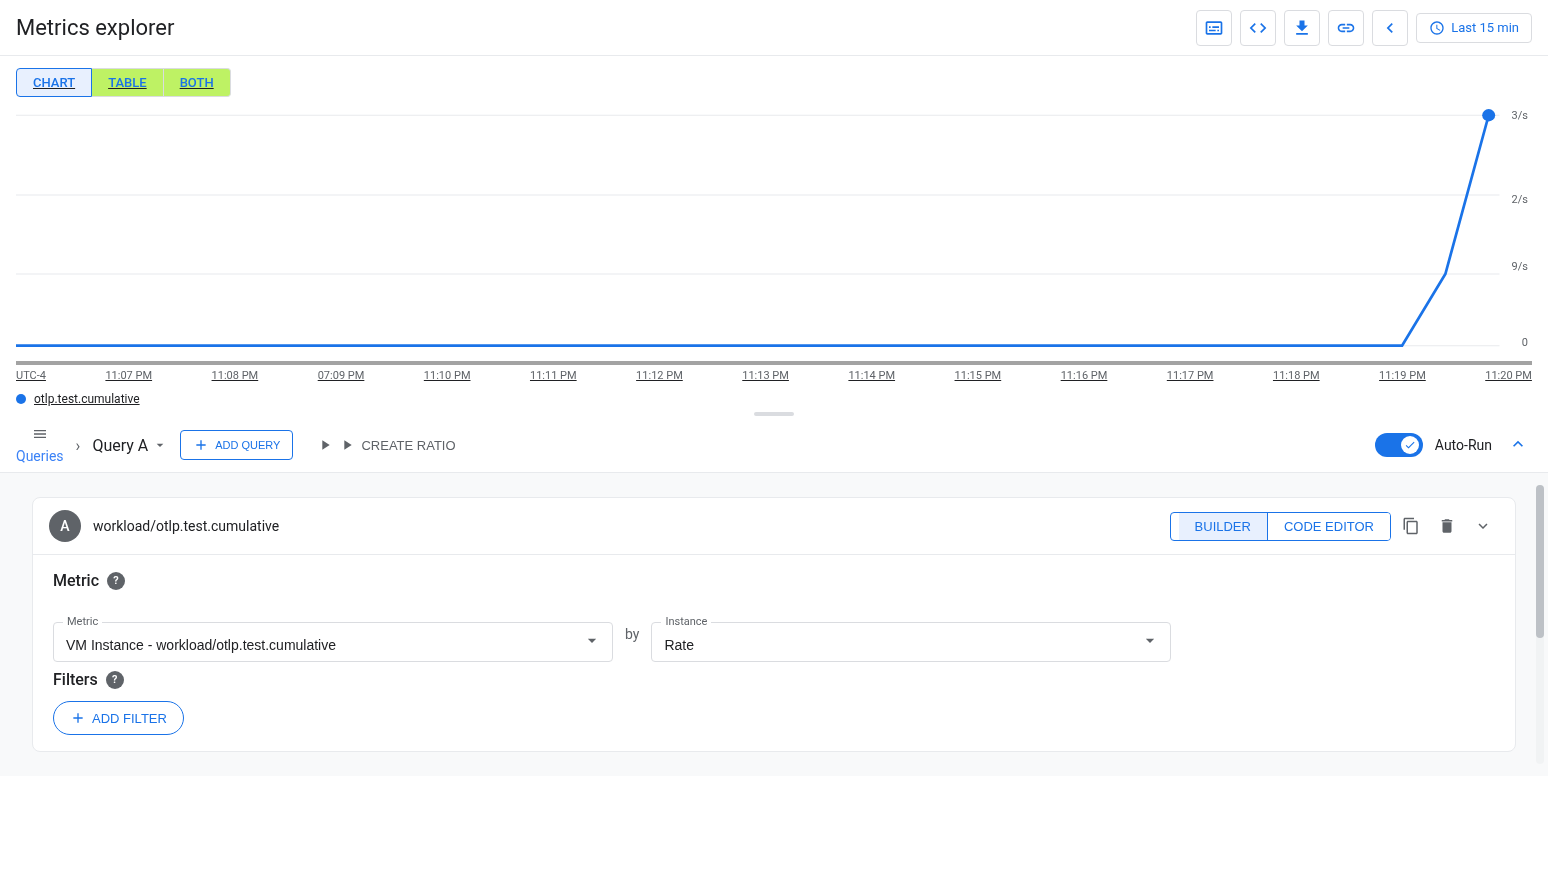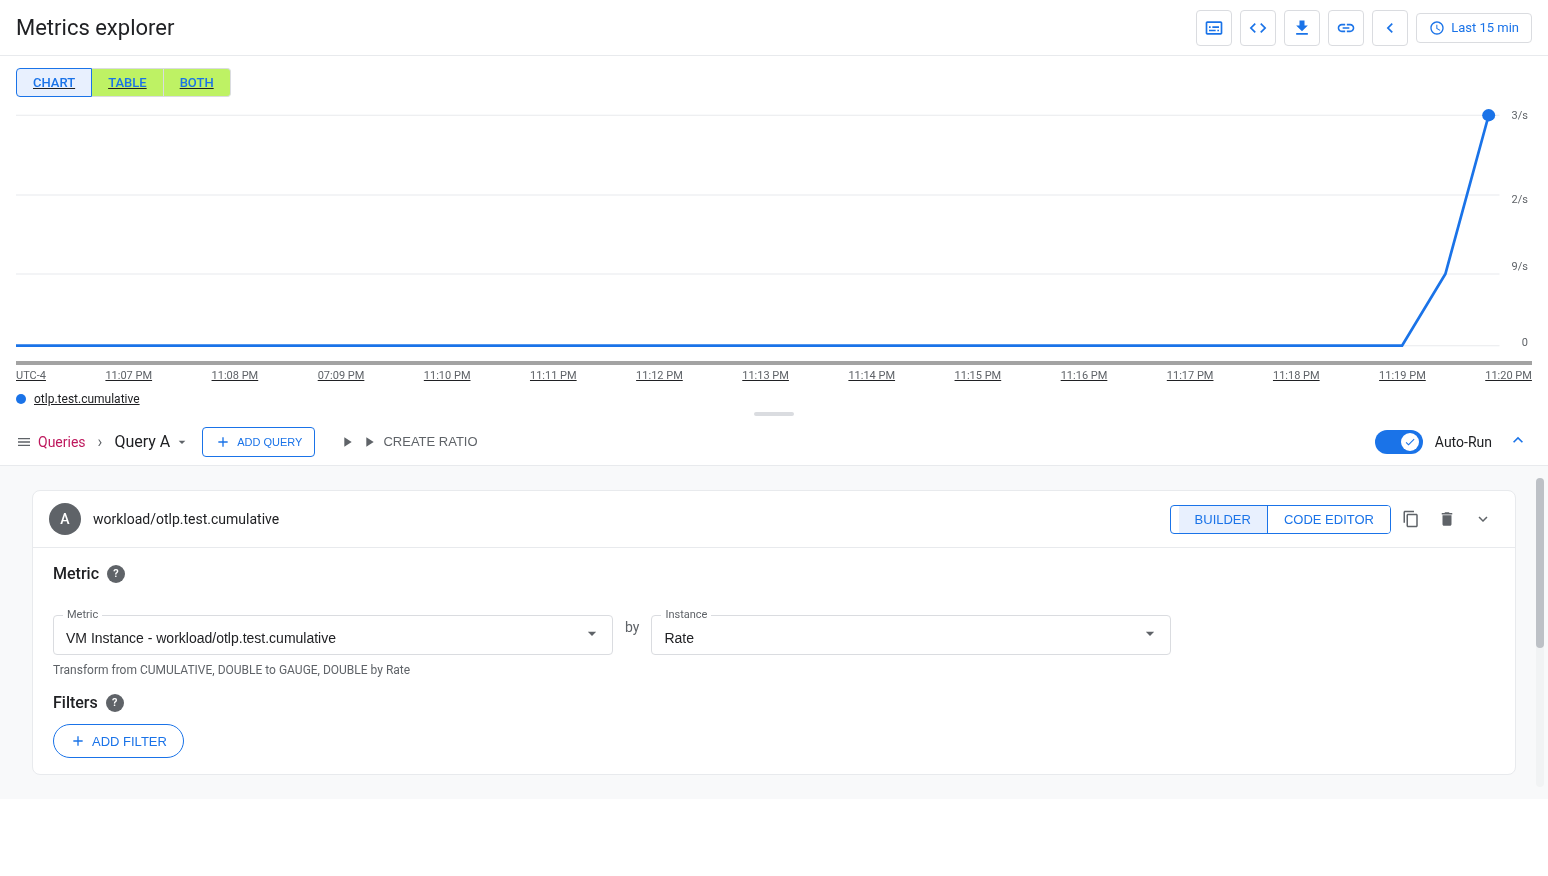--- a/index.html
+++ b/index.html
@@ -127,23 +127,24 @@
     }
     .queries-bar-right {
       display: flex;
       align-items: center;
       gap: 12px;
     }
     .queries-label {
       display: flex;
       align-items: center;
       gap: 6px;
-      color: #be185d;
+      color: #3b82f6;
       font-size: 14px;
       cursor: pointer;
+      flex-direction: column;
     }
     .queries-label svg { width: 16px; height: 16px; fill: #5f6368; }
     .breadcrumb-arrow { color: #5f6368; font-size: 16px; }
     .query-chip {
       display: flex;
       align-items: center;
       gap: 4px;
       font-size: 16px;
       color: #202124;
       cursor: pointer;
@@ -624,21 +625,20 @@
             </select>
             <div class="select-arrow">
               <svg viewBox="0 0 24 24">
                   <path d="M7 10l5 5 5-5z"></path>
                 </svg>
             </div>
           </div>
         </div>
       </div>
 
-      <div class="transform-note">Transform from CUMULATIVE, DOUBLE to GAUGE, DOUBLE by Rate</div>
 
       <div class="section-title">
         <span>Filters</span>
         <div class="help-icon">?</div>
       </div>
 
       <button class="add-filter-btn">
         <svg viewBox="0 0 24 24" style="width:16px;height:16px;fill:#1a73e8;">
             <path d="M19 13h-6v6h-2v-6H5v-2h6V5h2v6h6v2z"></path>
           </svg>

